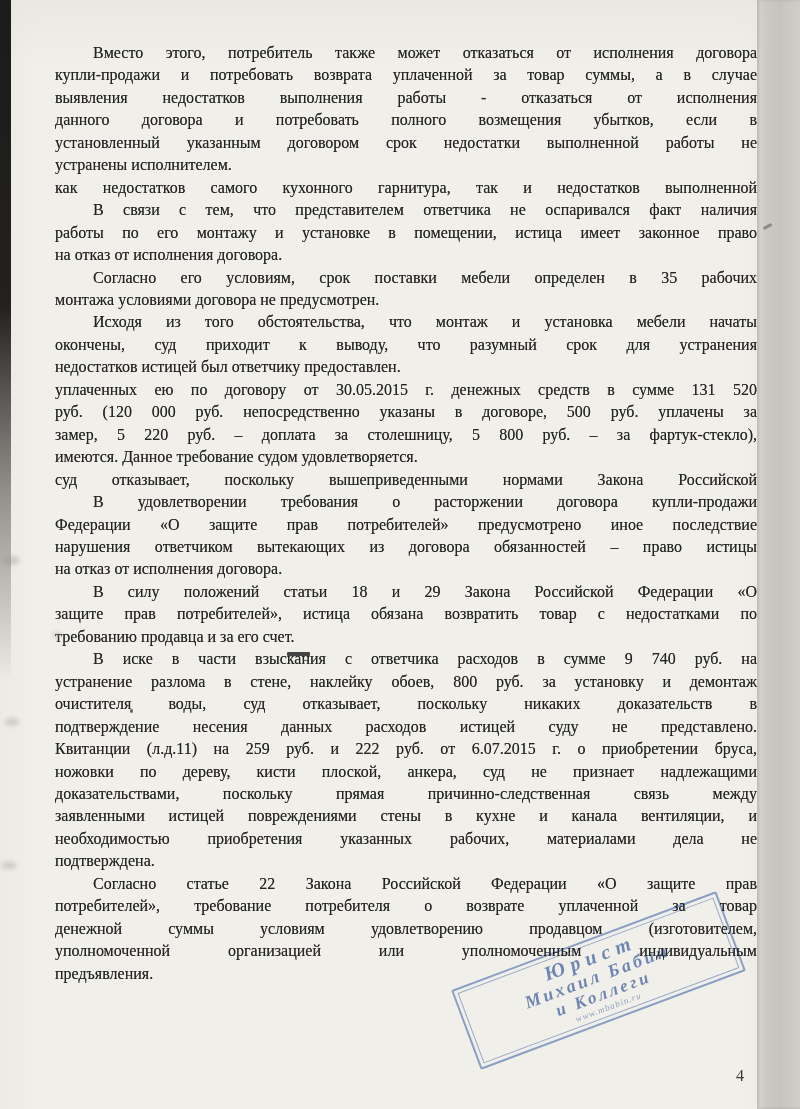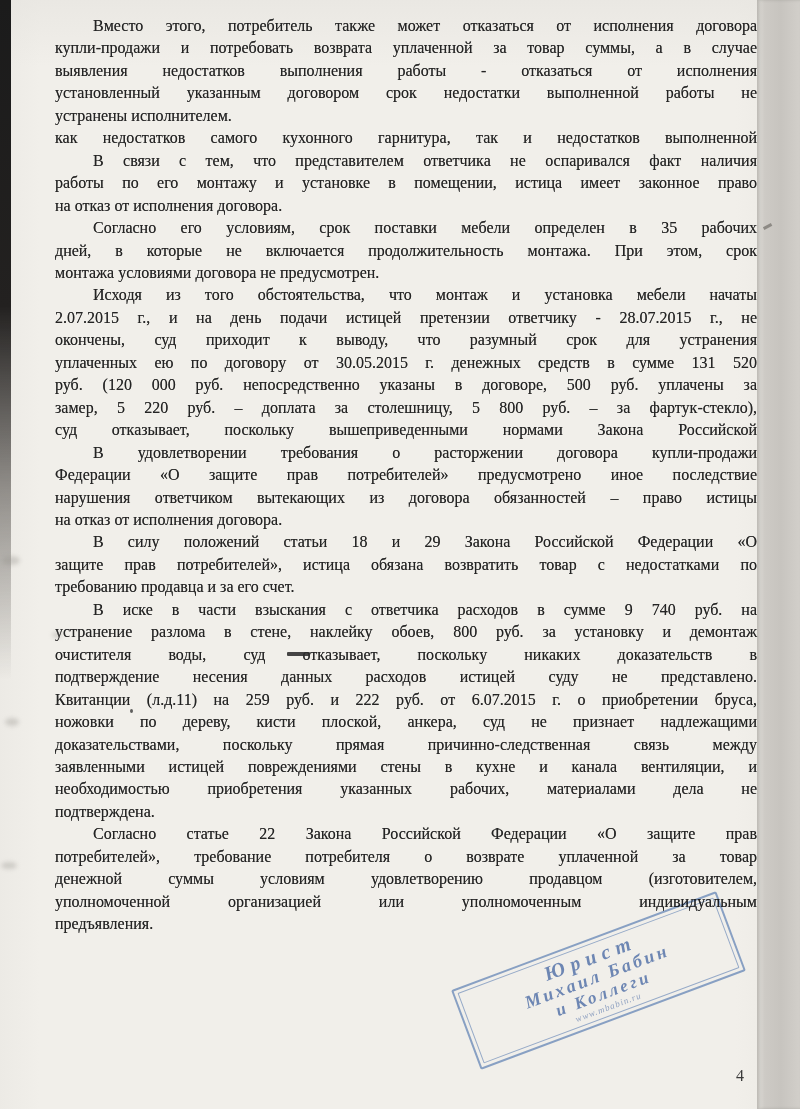--- a/index.html
+++ b/index.html
@@ -30,21 +30,21 @@
   
   .page-edge-right {
     position: absolute; left: 757px; top: 0;
     width: 43px; height: 1109px;
     background: linear-gradient(90deg, rgba(180,177,172,.25) 0%, #cdcac5 18%, #c7c4bf 55%, #d2cfca 100%);
     box-shadow: inset 2px 0 3px rgba(120,117,112,.35);
   }
 
   
   .document-text {
-    position: absolute; left: 55px; top: 15px;
+    position: absolute; left: 55px; top: 42px;
     width: 702px;
     color: #242424;
     font-size: 16px;
     line-height: 22.45px;
     text-shadow: 0 0 0.5px rgba(45,45,45,.65);
     z-index: 1;
   }
   .para { margin: 0; }
   .line {
     text-align: justify;
@@ -108,43 +108,44 @@
 <div class="paper"></div>
 
 <div class="scan-edge-left"></div>
 <div class="page-edge-right"></div>
 
 <div class="document-text">
     <div class="para">
       <div class="line first">Вместо этого, потребитель также может отказаться от исполнения договора</div>
       <div class="line">купли-продажи и потребовать возврата уплаченной за товар суммы, а в случае</div>
       <div class="line">выявления недостатков выполнения работы - отказаться от исполнения</div>
+      <div class="line">данного договора и потребовать полного возмещения убытков, если в</div>
       <div class="line">установленный указанным договором срок недостатки выполненной работы не</div>
       <div class="line last">устранены исполнителем.</div>
     </div>
     <div class="para">
       <div class="line">как недостатков самого кухонного гарнитура, так и недостатков выполненной</div>
       <div class="line first">В связи с тем, что представителем ответчика не оспаривался факт наличия</div>
       <div class="line">работы по его монтажу и установке в помещении, истица имеет законное право</div>
       <div class="line last">на отказ от исполнения договора.</div>
     </div>
     <div class="para">
       <div class="line first">Согласно его условиям, срок поставки мебели определен в 35 рабочих</div>
-      <div class="line">дней, в которые не включается продолжительность монтажа. При этом, срок</div>
       <div class="line last">монтажа условиями договора не предусмотрен.</div>
     </div>
     <div class="para">
       <div class="line first">Исходя из того обстоятельства, что монтаж и установка мебели начаты</div>
-      <div class="line">2.07.2015 г., и на день подачи истицей претензии ответчику - 28.07.2015 г., не</div>
       <div class="line">окончены, суд приходит к выводу, что разумный срок для устранения</div>
+      <div class="line last">недостатков истицей был ответчику предоставлен.</div>
     </div>
     <div class="para">
       <div class="line">уплаченных ею по договору от 30.05.2015 г. денежных средств в сумме 131 520</div>
       <div class="line">руб. (120 000 руб. непосредственно указаны в договоре, 500 руб. уплачены за</div>
       <div class="line">замер, 5 220 руб. – доплата за столешницу, 5 800 руб. – за фартук-стекло),</div>
+      <div class="line last">имеются. Данное требование судом удовлетворяется.</div>
     </div>
     <div class="para">
       <div class="line">суд отказывает, поскольку вышеприведенными нормами Закона Российской</div>
       <div class="line first">В удовлетворении требования о расторжении договора купли-продажи</div>
       <div class="line">Федерации «О защите прав потребителей» предусмотрено иное последствие</div>
       <div class="line">нарушения ответчиком вытекающих из договора обязанностей – право истицы</div>
       <div class="line last">на отказ от исполнения договора.</div>
     </div>
     <div class="para">
       <div class="line first">В силу положений статьи 18 и 29 Закона Российской Федерации «О</div>

